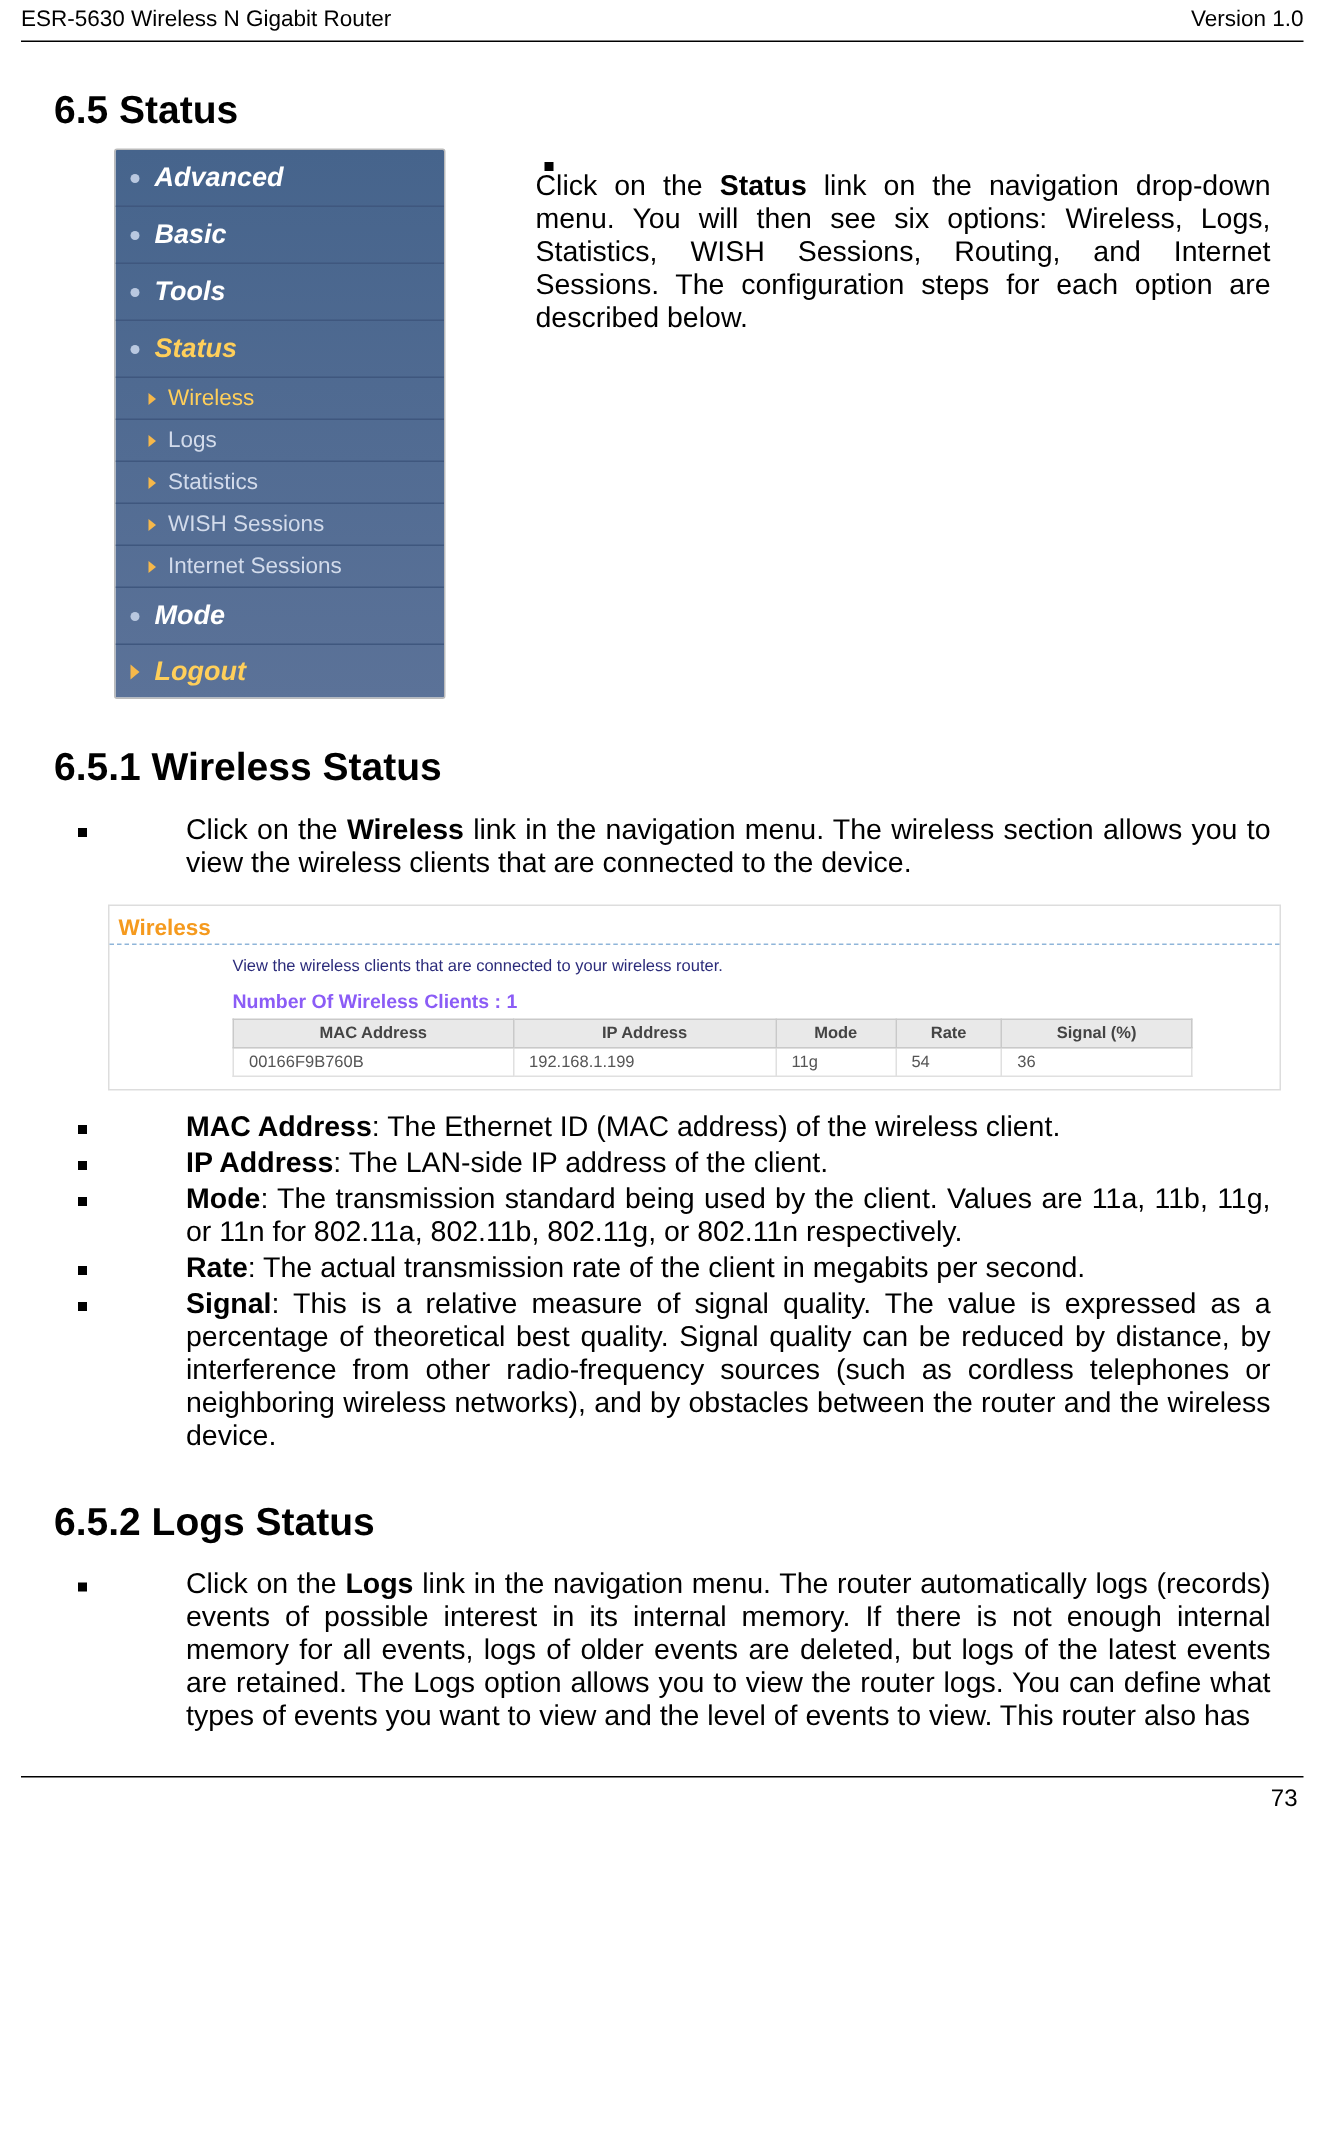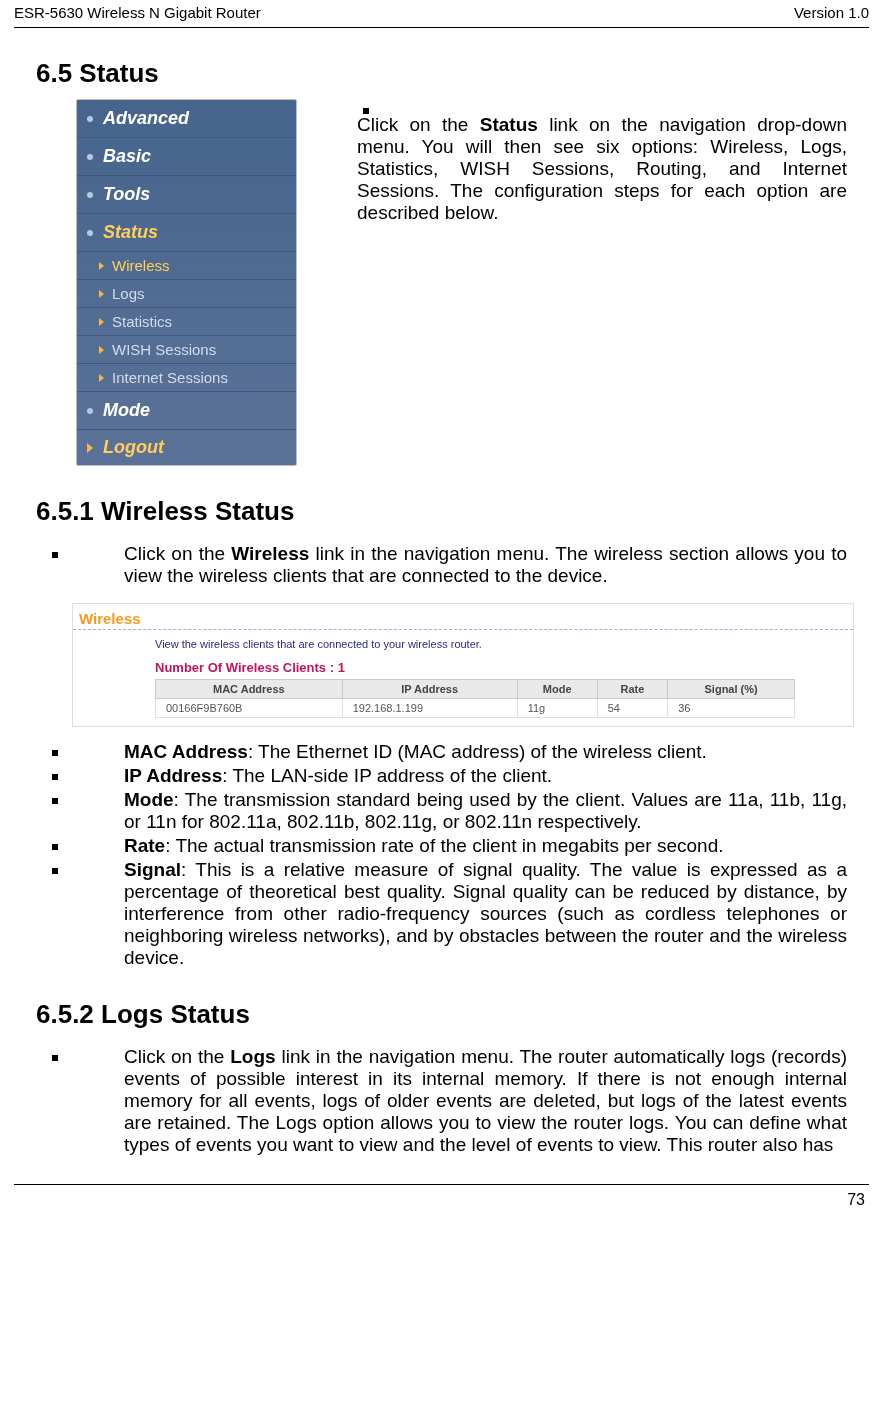--- a/index.html
+++ b/index.html
@@ -152,21 +152,21 @@
     padding:6px 6px 2px 6px;
     border-bottom: 1px dashed #8fb5d9;
     margin-bottom:8px;
   }
   .wp-desc {
     color:#2b2b7a;
     font-size:11px;
     padding:0 0 10px 82px;
   }
   .wp-count {
-    color:#be185d;
+    color:#8b5cf6;
     font-weight:bold;
     font-size:13px;
     padding:0 0 4px 82px;
   }
   .wp-table {
     margin-left:82px;
     width: 640px;
     border-collapse: collapse;
     font-size:11px;
   }

